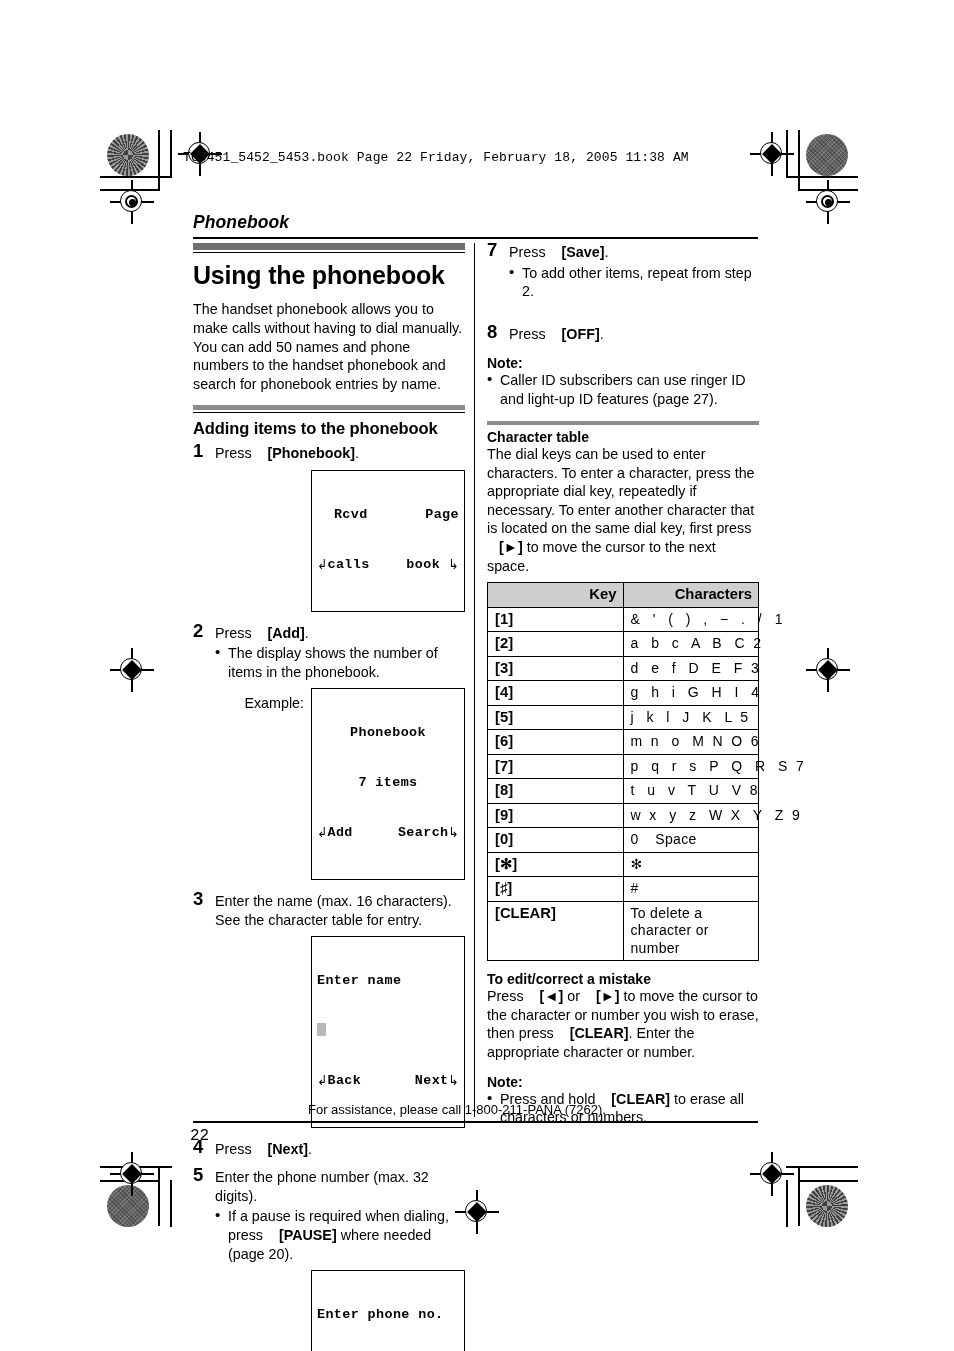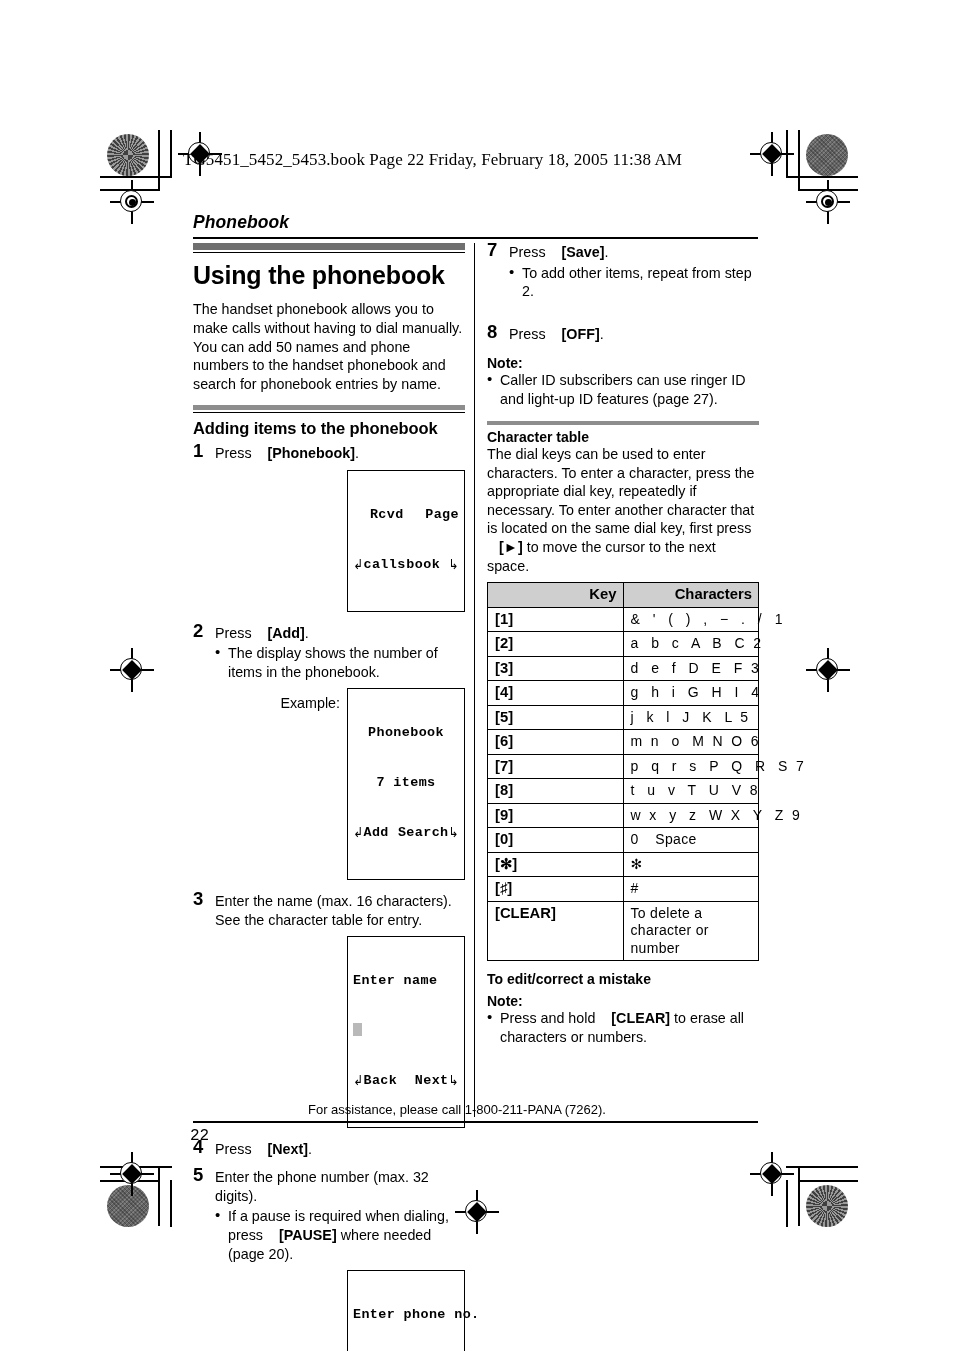--- a/index.html
+++ b/index.html
@@ -78,22 +78,22 @@
   }
 
   .cropline {
     position: absolute;
     background: #000;
   }
 
   
   .bookline {
     position: absolute;
-    font-family: Liberation Serif, serif;
-    font-size: 17px;
+    font-family: Liberation Mono, monospace;
+    font-size: 13px;
     letter-spacing: .1px;
     white-space: nowrap;
     color: #000;
   }
 
   
   .chapter-title {
     position: absolute;
     left: 193px;
     top: 212px;
@@ -244,21 +244,21 @@
   }
   .lcd {
     border: 1.6px solid #000;
     padding: 3px 5px 4px 5px;
     font-family: "Liberation Mono", monospace;
     font-size: 13.4px;
     font-weight: bold;
     line-height: 16.5px;
     letter-spacing: .4px;
     white-space: pre;
-    width: 118px;
+    width: 154px;
     box-sizing: border-box;
     background: #fff;
   }
   .lcd .row {
     display: flex;
     justify-content: space-between;
     white-space: pre;
   }
   .lcd .center { text-align: center; display: block; }
   .lcd .cursor {
@@ -554,20 +554,21 @@
             <td class="chars">#</td>
           </tr>
         <tr>
             <td class="key">[CLEAR]</td>
             <td class="chars wrap">To delete a character or number</td>
           </tr>
       </tbody>
     </table>
 
     <h3 class="sub3" style="margin-top:2px;">To edit/correct a mistake</h3>
+    <p class="body" style="margin-bottom:12px;"><span>Press </span><span class="brk">[◄]</span><span> or </span><span class="brk">[►]</span><span> to move the cursor to the character or number you wish to erase, then press </span><span class="brk">[CLEAR]</span><span>. Enter the appropriate character or number.</span></p>
 
     <h3 class="sub3">Note:</h3>
     <ul class="bullets flush">
       <li><span>Press and hold </span><span class="brk">[CLEAR]</span><span> to erase all characters or numbers.</span></li>
     </ul>
 
   </div>
 
   <div class="bottom-rule"></div>
   <div class="folio">22</div>

